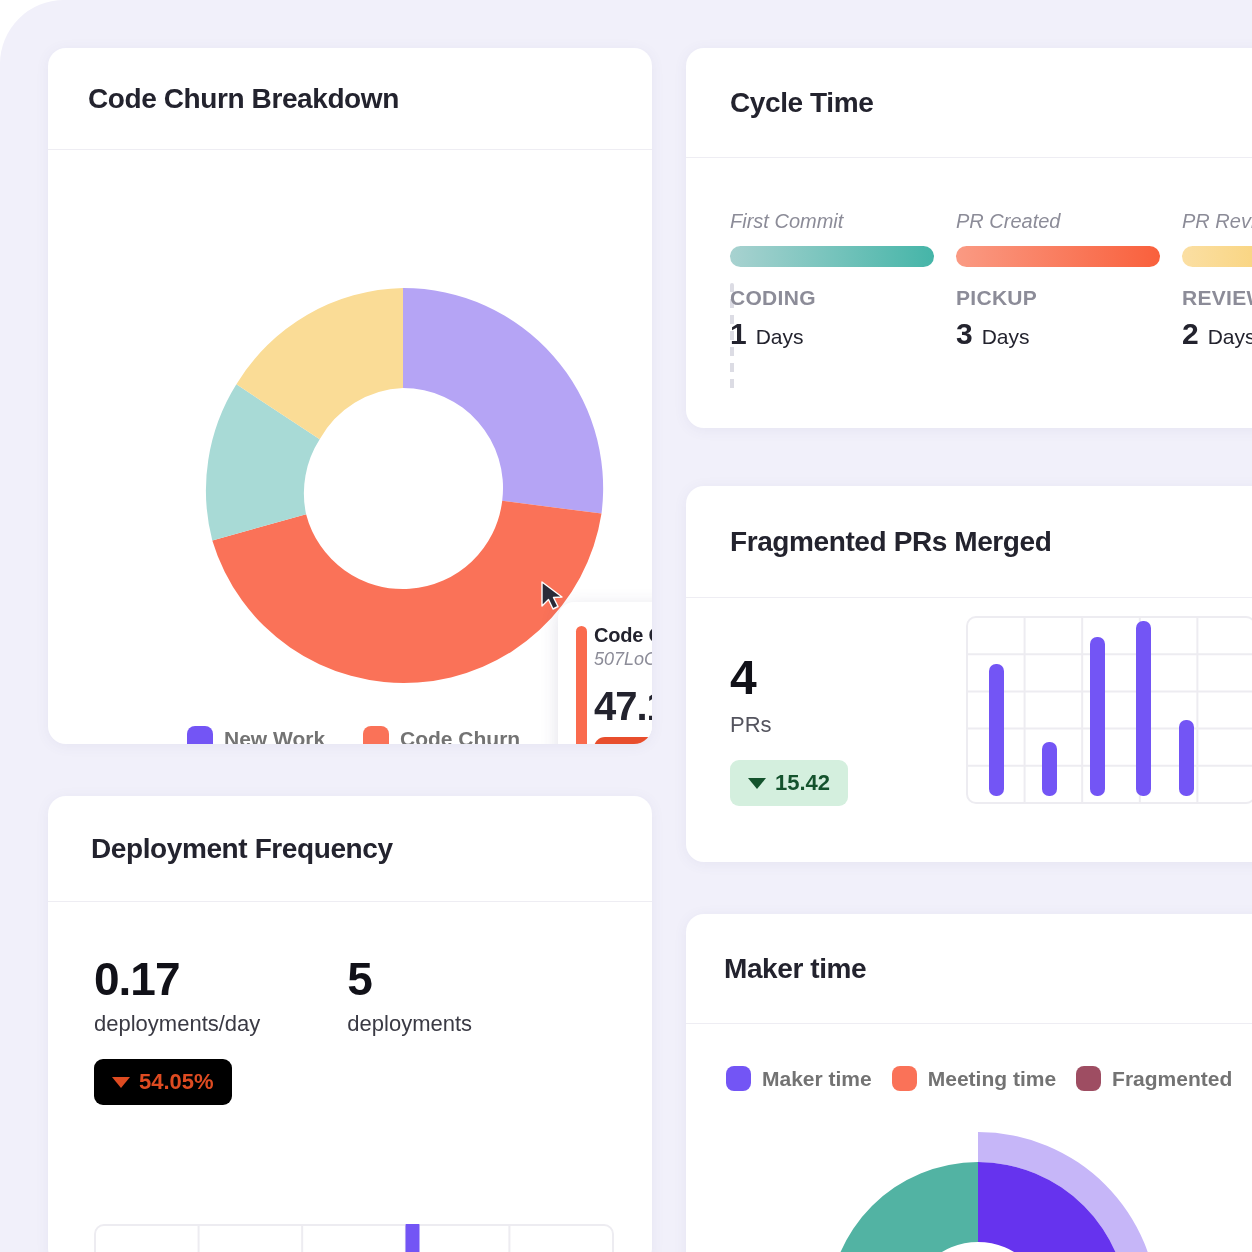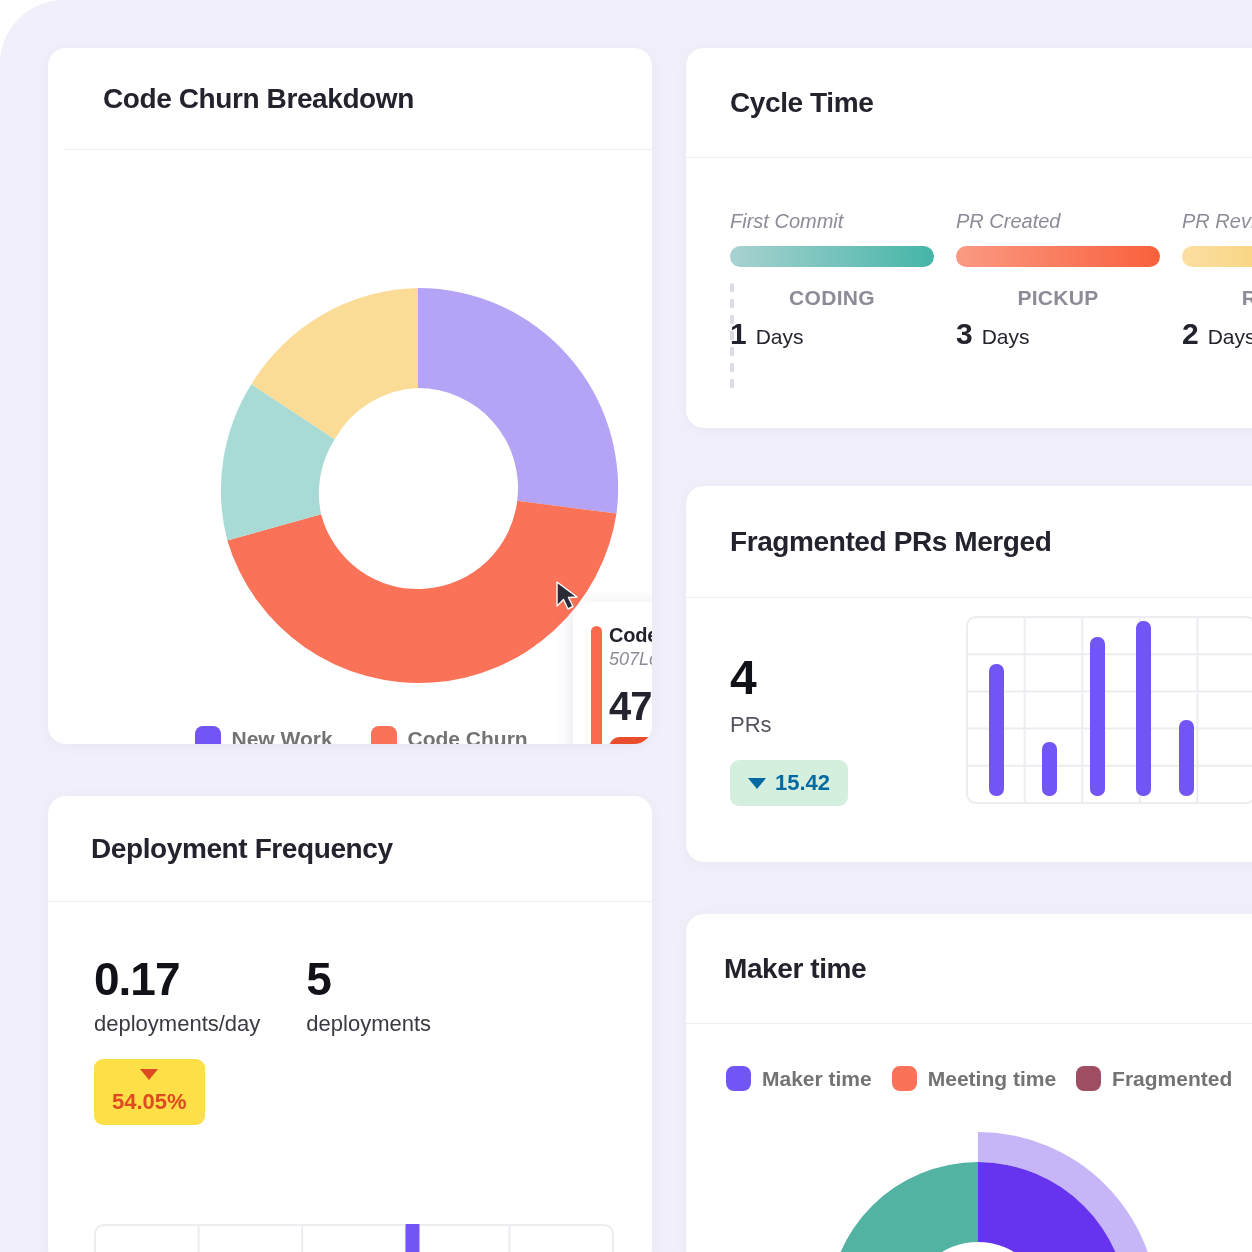--- a/index.html
+++ b/index.html
@@ -35,21 +35,21 @@
   }
   .card-title {
     font-size: 28px;
     font-weight: bold;
     color: #23232e;
     letter-spacing: -0.4px;
   }
   .card-body { position: relative; }
 
   
-  #card-churn      { left: 48px;  top: 48px;   width: 604px; height: 696px; padding-left: 15px; }
+  #card-churn      { left: 48px;  top: 48px;   width: 604px; height: 696px; }
   #card-churn .card-head { height: 102px; padding-left: 40px; }
   #card-cycle      { left: 686px; top: 48px;   width: 612px; height: 380px; }
   #card-cycle .card-head { height: 110px; padding-left: 44px; }
   #card-unrev      { left: 686px; top: 486px;  width: 612px; height: 376px; }
   #card-unrev .card-head { height: 112px; padding-left: 44px; }
   #card-deploy     { left: 48px;  top: 796px;  width: 604px; height: 470px; }
   #card-deploy .card-head { height: 106px; padding-left: 43px; }
   #card-maker      { left: 686px; top: 914px;  width: 612px; height: 360px; }
   #card-maker .card-head { height: 110px; padding-left: 38px; }
 
@@ -135,21 +135,21 @@
   .cycle-cols { display: flex; gap: 22px; }
   .cycle-col { width: 204px; flex: none; position: relative; }
   .cycle-stage {
     font-size: 20px; font-style: italic; color: #8c8c98;
     margin-bottom: 13px; white-space: nowrap;
   }
   .cycle-bar { height: 21px; border-radius: 11px; }
   .cycle-label {
     margin-top: 19px;
     font-size: 21px; font-weight: bold; color: #8c8c98;
-    letter-spacing: 0.3px; white-space: nowrap; text-align: center;
+    letter-spacing: 0.3px; white-space: nowrap;
   }
   .cycle-valrow {
     margin-top: 7px; display: flex; align-items: baseline; gap: 9px;
     white-space: nowrap;
   }
   .cycle-num { font-size: 30px; font-weight: bold; color: #23232e; }
   .cycle-unit { font-size: 21px; font-weight: normal; color: #23232e; }
   .cycle-dash {
     position: absolute; left: 44px; top: 125px;
     width: 4px; height: 112px;
@@ -162,37 +162,37 @@
   .unrev-body { position: relative; padding: 56px 0 0 44px; }
   .unrev-big { font-size: 48px; font-weight: bold; color: #111118; line-height: 1; }
   .unrev-unit { font-size: 22px; color: #54545e; margin-top: 10px; }
   .chip {
     display: inline-flex; align-items: center; gap: 9px;
     margin-top: 22px;
     padding: 10px 18px;
     border-radius: 9px;
     font-size: 22px; font-weight: bold;
   }
-  .chip.green { background: #D4EFDE; color: #0369a1; }
-  .chip.red   { background: #fde047; color: #DE4B21; flex-direction: column; }
+  .chip.green { background: #D4EFDE; color: #14532d; }
+  .chip.red   { background: #000000; color: #DE4B21; }
   .tri-down {
     width: 0; height: 0;
     border-left: 9px solid transparent;
     border-right: 9px solid transparent;
     border-top: 11px solid currentColor;
   }
   .minichart {
     position: absolute;
     left: 280px; top: 18px;
     width: 290px; height: 188px;
   }
 
   
   .deploy-body { position: relative; padding: 54px 0 0 46px; }
-  .deploy-stats { display: flex; gap: 46px; }
+  .deploy-stats { display: flex; gap: 87px; }
   .dep-num { font-size: 46px; font-weight: bold; color: #111118; line-height: 1; letter-spacing: -1px; }
   .dep-unit { font-size: 22px; color: #3a3a44; margin-top: 9px; }
   .deploy-chart {
     position: absolute; left: 46px; top: 322px;
     width: 520px; height: 150px;
   }
 
   
   .maker-body { position: relative; padding: 42px 0 0 0; }
   .maker-legend {

